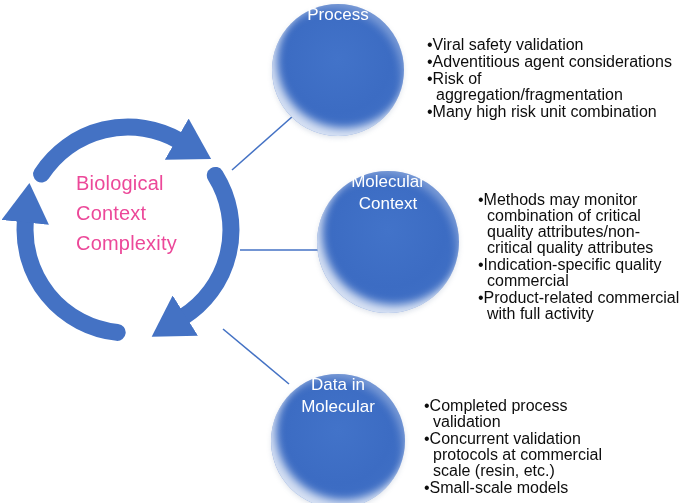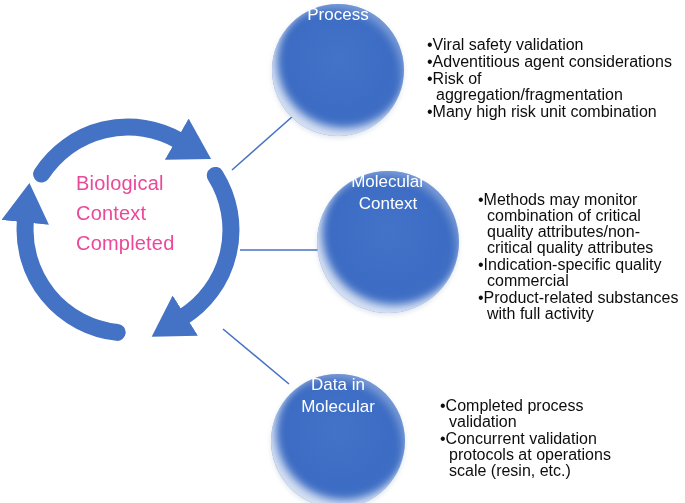--- a/index.html
+++ b/index.html
@@ -41,21 +41,21 @@
 
   
   ul.bullets{
     position:absolute;margin:4px;padding:0;list-style:none;
     color:#0d0d0d;font-size:16px;line-height:16px;
   }
   ul.bullets li{padding-left:9px;text-indent:-9px;margin-bottom:1px;}
   ul.bullets li::before{content:"\2022";}
   .g1{left:423px;top:33px;width:245px;}
   .g2{left:474px;top:188px;width:206px;}
-  .g3{left:436px;top:394px;width:188px;}
+  .g3{left:420px;top:394px;width:188px;}
 </style>
 </head>
 <body>
 
 <div class="canvas">
 
   <svg class="art" width="685" height="503" viewBox="0 0 685 503">
     <defs>
       <marker id="ah" viewBox="0 0 10 12" refX="0.8" refY="6" markerWidth="2.35" markerHeight="2.8" orient="auto" markerUnits="strokeWidth">
         <path d="M0 0 L10 6 L0 12 Z" fill="#4472C4"></path>
@@ -67,21 +67,21 @@
     <path d="M 117.2 332.4 A 103 103 0 0 1 25.6 219.2" fill="none" stroke-width="17" stroke-linecap="round" marker-end="url(#ah)" stroke="#4472C4"></path>
 
     <path d="M 232 170 L 293 116" fill="none" stroke-width="1.6" stroke="#4472C4"></path>
     <path d="M 240 250 L 318 250" fill="none" stroke-width="1.6" stroke="#4472C4"></path>
     <path d="M 223 329 L 289 384" fill="none" stroke-width="1.6" stroke="#4472C4"></path>
   </svg>
 
   <div class="cycle-title">
     <div>Biological</div>
     <div>Context</div>
-    <div>Completed</div>
+    <div>Complexity</div>
   </div>
 
   <div class="node node-process">
     <span>Process</span>
   </div>
 
   <div class="node node-molecular">
     <span>Molecular</span>
     <span>Context</span>
   </div>
@@ -94,21 +94,22 @@
   <ul class="bullets g1">
     <li>Viral safety validation</li>
     <li>Adventitious agent considerations</li>
     <li>Risk of aggregation/fragmentation</li>
     <li>Many high risk unit combination</li>
   </ul>
 
   <ul class="bullets g2">
     <li>Methods may monitor combination of critical quality attributes/non-critical quality attributes</li>
     <li>Indication-specific quality commercial</li>
-    <li>Product-related substances with full activity</li>
+    <li>Product-related commercial with full activity</li>
   </ul>
 
   <ul class="bullets g3">
     <li>Completed process validation</li>
-    <li>Concurrent validation protocols at operations scale (resin, etc.)</li>
+    <li>Concurrent validation protocols at commercial scale (resin, etc.)</li>
+    <li>Small-scale models</li>
   </ul>
 
 </div>
 
 </body></html>

